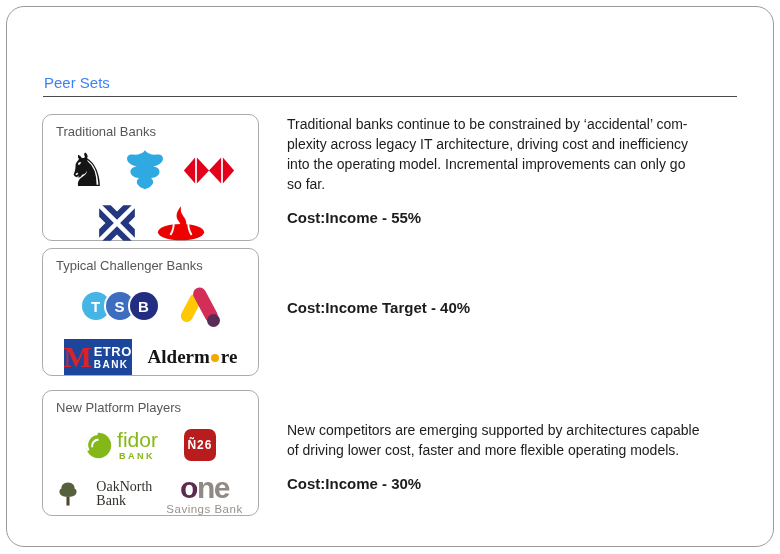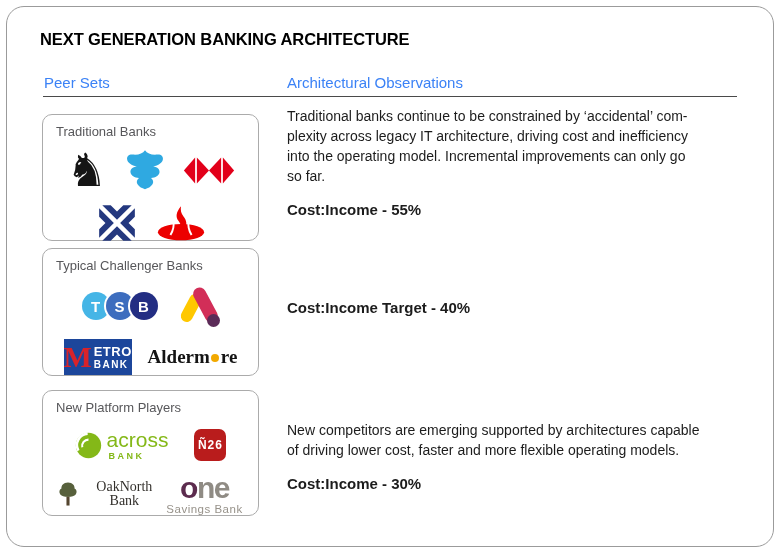--- a/index.html
+++ b/index.html
@@ -52,41 +52,39 @@
   
   .row-e{margin-top:8px;height:44px;gap:26px;}
   .row-f{margin-top:6px;height:42px;gap:14px;}
   .fidor{display:flex;align-items:center;gap:5px;}
   .fidor .txt{display:flex;flex-direction:column;color:#84b818;}
   .fidor .word{font-size:21px;line-height:20px;}
   .fidor .bank{font-size:9px;font-weight:bold;letter-spacing:2.5px;margin:1px 0 0 2px;}
   .n26{width:32px;height:32px;border-radius:7px;background:#b91c1c;color:#fff;
        font-size:12px;font-weight:bold;letter-spacing:1px;display:flex;
        align-items:center;justify-content:center;}
-  .oaknorth{display:flex;align-items:center;gap:18px;text-align:center;}
+  .oaknorth{display:flex;align-items:center;gap:18px;}
   .oaknorth .txt{font-family:"Liberation Serif",serif;font-size:14px;line-height:14px;color:#33302c;}
   .osb{display:flex;flex-direction:column;align-items:center;line-height:1;}
   .osb .one{font-size:30px;font-weight:bold;letter-spacing:-1.5px;}
   .osb .o{color:#5c2b4e;} .osb .ne{color:#8f8b84;}
   .osb .sub{font-size:11.5px;color:#97928a;letter-spacing:0.5px;margin-top:1px;}
 
   
   .obs{position:absolute;left:287px;width:470px;color:#1c1c1c;font-size:14px;line-height:20px;}
   .obs-text{white-space:pre-line;}
   .metric{font-weight:bold;margin-top:14px;font-size:15px;}
 </style>
 </head>
 <body>
 
 <div class="canvas">
   <div class="frame"></div>
 
-  <div class="title">NEXT GENERATION BANKING ARCHITECTURE</div>
   <div class="col-head left">Peer Sets</div>
-  <div class="col-head right">Architectural Observations</div>
   <div class="rule"></div>
 
   <div class="pbox" style="top:114px;height:127px;">
     <div class="plabel">Traditional Banks</div>
     <div class="logo-row row-a">
       <span class="horse">♞</span>
       <svg viewBox="0 0 40 40" width="44" height="44">
         <path fill="#2fa9e1" d="M20 2 C 22 5 26 6.5 31 6 C 34.5 5.6 36.5 7.5 36.3 10 C 36 13.5 32 16 27.5 16.6 C 31.5 17.4 33.5 19.5 33.2 22 C 32.8 25 29.5 27 25.5 27.2 C 27.5 29 28 31 26.8 33 C 25.2 35.6 22.8 36.5 20 37.5 C 17.2 36.5 14.8 35.6 13.2 33 C 12 31 12.5 29 14.5 27.2 C 10.5 27 7.2 25 6.8 22 C 6.5 19.5 8.5 17.4 12.5 16.6 C 8 16 4 13.5 3.7 10 C 3.5 7.5 5.5 5.6 9 6 C 14 6.5 18 5 20 2 Z"></path>
       </svg>
       <svg viewBox="0 0 60 40" width="52" height="35">
@@ -143,21 +141,21 @@
   <div class="pbox" style="top:390px;height:126px;">
     <div class="plabel">New Platform Players</div>
     <div class="logo-row row-e">
       <div class="fidor">
         <svg viewBox="0 0 32 32" width="27" height="27">
           <circle cx="16" cy="16" r="15" fill="#84b818"></circle>
           <path d="M15 2 A 13.5 13.5 0 0 0 4 22" stroke="#fff" stroke-width="3" fill="none"></path>
           <path d="M16 9 A 7.5 7.5 0 0 0 8.6 18" stroke="#fff" stroke-width="2.5" fill="none"></path>
         </svg>
         <span class="txt">
-          <span class="word">across</span>
+          <span class="word">fidor</span>
           <span class="bank">BANK</span>
         </span>
       </div>
       <div class="n26">Ñ26</div>
     </div>
     <div class="logo-row row-f">
       <div class="oaknorth">
         <svg viewBox="0 0 26 32" width="20" height="26">
           <rect x="11" y="19" width="4" height="12" fill="#54452f"></rect>
           <path fill="#57603c" d="M13 1 C 7 1 4 5 4.5 9 C 1.5 10.5 1 14 3 16.5 C 4.8 18.8 8 19.5 13 19.5 C 18 19.5 21.2 18.8 23 16.5 C 25 14 24.5 10.5 21.5 9 C 22 5 19 1 13 1 Z"></path>
@@ -167,21 +165,21 @@
           <span>Bank</span>
         </span>
       </div>
       <div class="osb">
         <span class="one"><span class="o">o</span><span class="ne">ne</span></span>
         <span class="sub">Savings Bank</span>
       </div>
     </div>
   </div>
 
-  <div class="obs" style="top:106px;">
+  <div class="obs" style="top:114px;">
     <div class="obs-text">Traditional banks continue to be constrained by ‘accidental’ com-
 plexity across legacy IT architecture, driving cost and inefficiency
 into the operating model. Incremental improvements can only go
 so far.</div>
     <div class="metric">Cost:Income - 55%</div>
   </div>
   <div class="obs" style="top:284px;">
     <div class="metric">Cost:Income Target - 40%</div>
   </div>
   <div class="obs" style="top:420px;">

